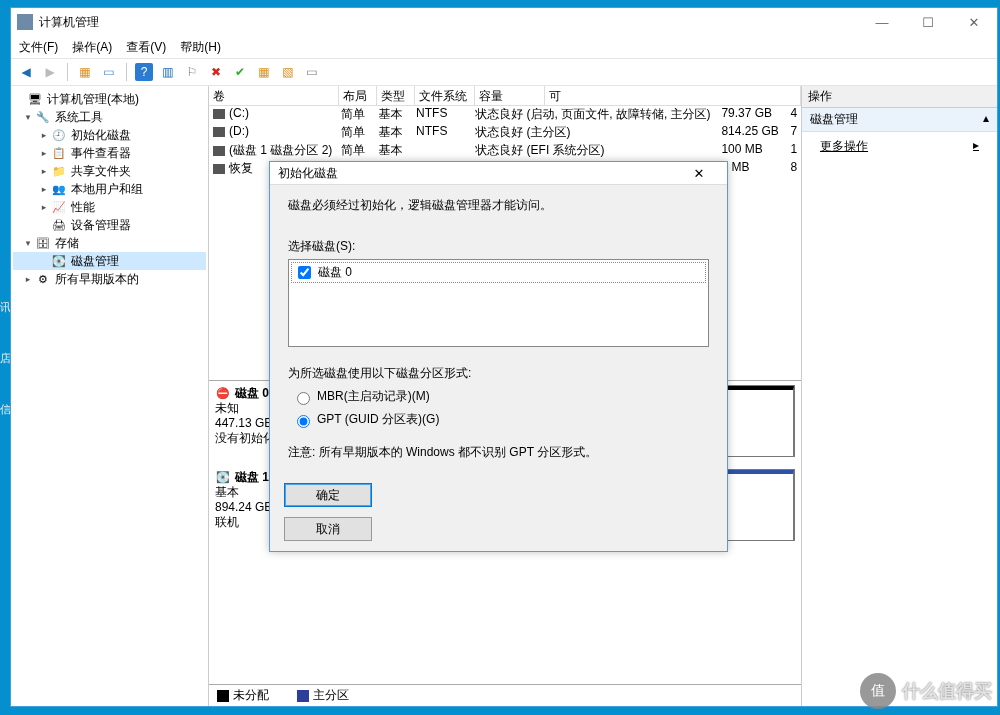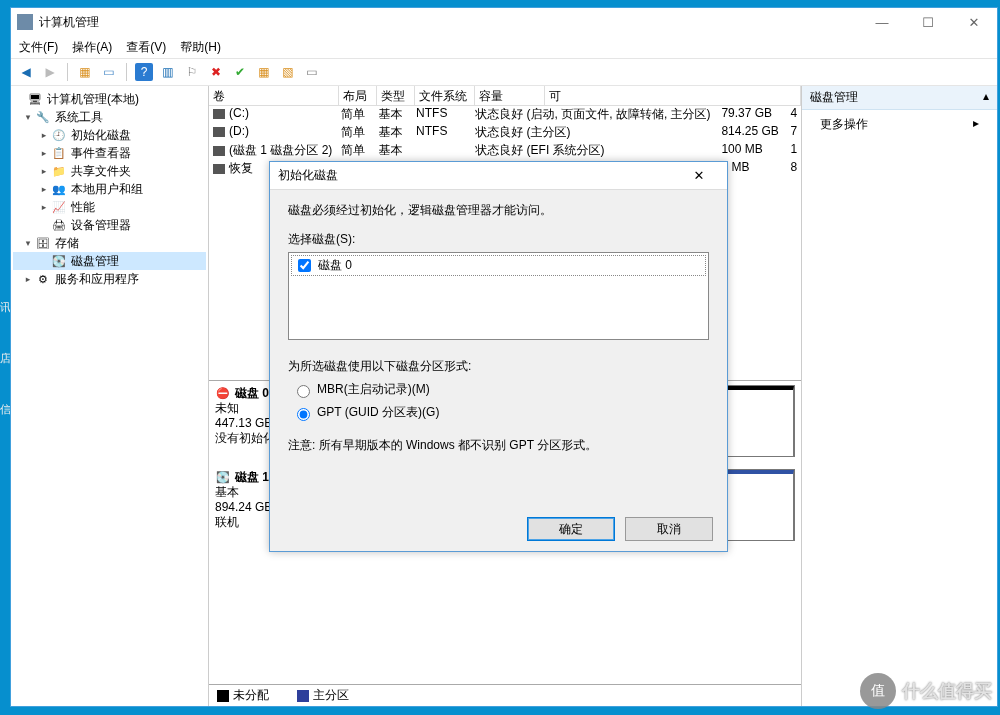--- a/index.html
+++ b/index.html
@@ -32,35 +32,35 @@
   .disk-r { flex: 1; display: flex; border: 1px solid #777; height: 72px; }
   .part { border-right: 1px solid #777; border-top: 4px solid #3052a4; padding: 2px 4px; font-size: 11px; line-height: 14px; overflow: hidden; }
   .part.h { border-top-color: #000; }
   .part.stripe { background: repeating-linear-gradient(45deg,#eee,#eee 4px,#d6d6d6 4px,#d6d6d6 8px); }
   .legend { border-top: 1px solid #aaa; height: 22px; display: flex; align-items: center; font-size: 12px; gap: 28px; padding: 0 8px; }
   .lg { display: flex; align-items: center; gap: 4px; }
   .lgbox { width: 12px; height: 12px; }
   .actions { width: 195px; font-size: 12px; }
   .act-h { background: #f0f0f0; border-bottom: 1px solid #ccc; padding: 2px 6px; }
   .act-sh { background: #eaf3fb; border-bottom: 1px solid #cfe3f2; padding: 3px 8px; display: flex; justify-content: space-between; }
-  .act-i { padding: 6px 18px; display: flex; justify-content: space-between; }
+  .act-i { padding: 6px 18px; display: flex; justify-content: space-between; text-decoration: underline; }
 
   .dialog { position: absolute; left: 269px; top: 161px; width: 459px; height: 391px; background: #f0f0f0; border: 1px solid #5a9bd5; box-shadow: 0 0 8px rgba(0,0,0,.25); display: flex; flex-direction: column; font-size: 12px; }
   .dlg-title { height: 28px; background: #fff; display: flex; align-items: center; padding: 0 8px; border-bottom: 1px solid #ddd; }
   .dlg-close { margin-left: auto; width: 40px; display: flex; justify-content: center; font-size: 13px; }
   .dlg-body { flex: 1; padding: 12px 18px; color: #000; }
-  .dlg-msg { margin-bottom: 12px; }
+  .dlg-msg { margin-bottom: 24px; }
   .dlg-lbl { margin-bottom: 4px; }
   .disk-list { border: 1px solid #888; height: 88px; background: #fff; padding: 2px; }
   .disk-list label { display: flex; align-items: center; gap: 4px; border: 1px dotted #888; padding: 0 2px; width: 100%; }
   .section { margin-top: 18px; }
   .radios { margin: 6px 0 0 4px; }
   .radios label { display: flex; align-items: center; gap: 4px; margin-bottom: 6px; }
   .note { margin-top: 16px; }
-  .dlg-btns { display: flex; justify-content: flex-end; gap: 10px; padding: 10px 14px; }
+  .dlg-btns { display: flex; justify-content: flex-end; gap: 10px; padding: 10px 14px; flex-direction: column; }
   .btn { width: 88px; height: 24px; border: 1px solid #999; background: #e1e1e1; display: flex; align-items: center; justify-content: center; }
   .btn.def { border: 1px solid #0078d7; box-shadow: inset 0 0 0 1px #4da3e6; }
 
   .wm { position: absolute; right: 8px; bottom: 6px; display: flex; align-items: center; gap: 6px; opacity: .85; }
   .wm-c { width: 36px; height: 36px; border-radius: 50%; background: #888; color: #fff; display: flex; align-items: center; justify-content: center; font-size: 14px; }
   .wm-t { font-size: 18px; color: #ddd; font-weight: bold; text-shadow: 0 0 2px #555; }
 
   .edge { position: absolute; left: 0; top: 300px; width: 12px; display: flex; flex-direction: column; gap: 36px; }
   .edge span { font-size: 11px; color: #eee; writing-mode: horizontal-tb; }
 </style>
@@ -152,21 +152,21 @@
           <span class="nicon">🗄</span>
           <span>存储</span>
         </div>
       <div class="nav-item sel" style="padding-left:38px">
           <span class="nicon">💽</span>
           <span>磁盘管理</span>
         </div>
       <div class="nav-item" style="padding-left:8px">
           <span class="twist">▸</span>
           <span class="nicon">⚙</span>
-          <span>服务和应用程序</span>
+          <span>所有早期版本的</span>
         </div>
     </div>
 
     <div class="mid">
       <div class="vol-head">
         <div style="width:130px">卷</div>
         <div style="width:38px">布局</div>
         <div style="width:38px">类型</div>
         <div style="width:60px">文件系统</div>
         <div style="width:70px">容量</div>
@@ -244,20 +244,21 @@
             <span>未分配</span>
           </span>
         <span class="lg">
             <span class="lgbox" style="background:#2e3f9b"></span>
             <span>主分区</span>
           </span>
       </div>
     </div>
 
     <div class="actions">
+      <div class="act-h">操作</div>
       <div class="act-sh">
           <span>磁盘管理</span>
           <span>▴</span>
         </div>
       <div class="act-i">
           <span>更多操作</span>
           <span>▸</span>
         </div>
     </div>
   </div>

